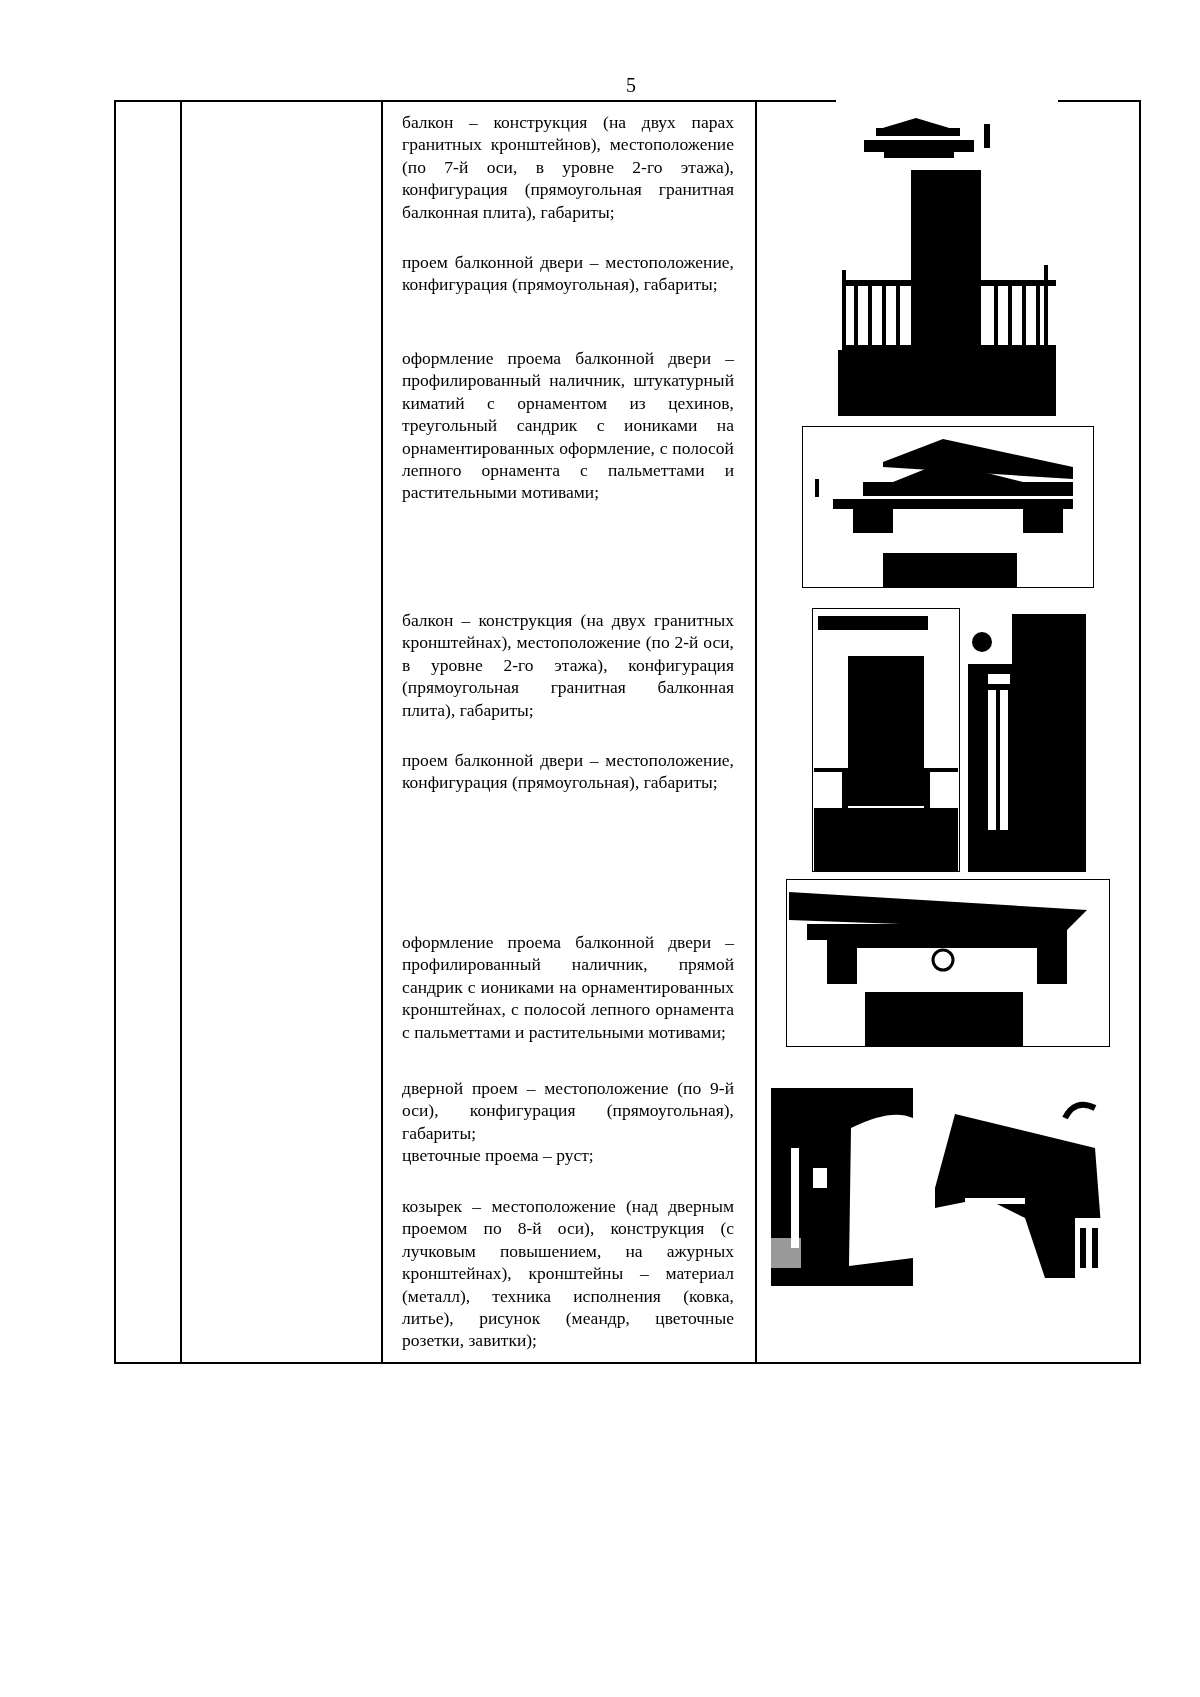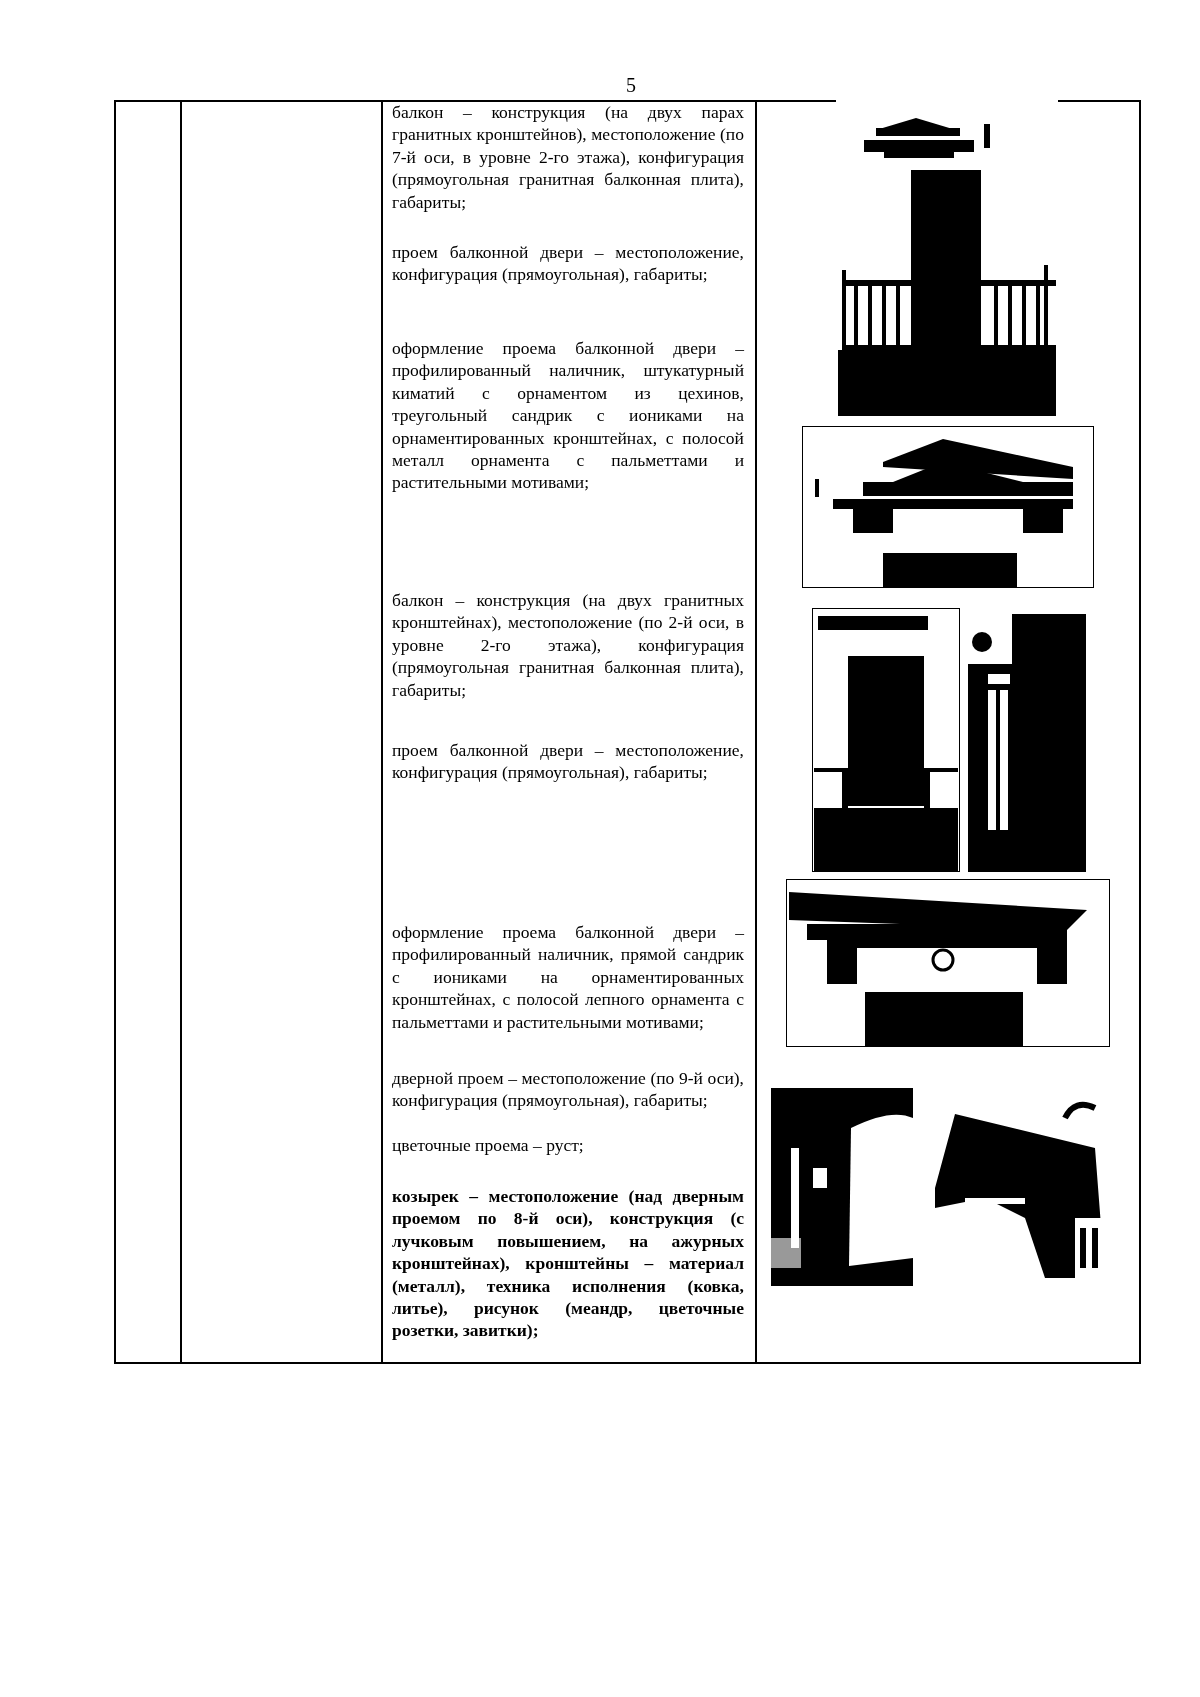--- a/index.html
+++ b/index.html
@@ -1,21 +1,21 @@
 <!DOCTYPE html>
 <html><head>
   <meta charset="utf-8">
   <style>
     html, body { margin: 0; padding: 0; background: #ffffff; }
     body { width: 1200px; height: 1697px; position: relative; font-family: "Liberation Serif", "DejaVu Serif", serif; color: #000; overflow: hidden; }
     .page-number { position: absolute; top: 74px; left: 0; width: 1262px; text-align: center; font-size: 20px; }
     .table { position: absolute; left: 114px; top: 100px; width: 1027px; height: 1264px; border: 2px solid #000; box-sizing: border-box; }
     .vline { position: absolute; top: 0; bottom: 0; width: 0; border-left: 2px solid #000; }
     .cell-text { position: absolute; left: 392px; width: 352px; font-size: 17.5px; line-height: 22.4px; text-align: justify; }
-    .cell-text p { margin: 0; text-align: justify; text-align-last: left; }
+    .cell-text p { margin: 10px; text-align: justify; text-align-last: left; }
     .block { position: absolute; left: 0; width: 100%; }
     .img-frame { position: absolute; background: #fff; overflow: hidden; }
     .img-frame svg { width: 100%; height: 100%; display: block; }
   </style>
 </head>
 <body>
 
 <div class="page-number">5</div>
 
 <div class="table">
@@ -25,38 +25,38 @@
 </div>
 
 <div class="cell-text" style="top:101px;">
   <div class="block" style="top:0px;">
       <p>балкон – конструкция (на двух парах гранитных кронштейнов), местоположение (по 7-й оси, в уровне 2-го этажа), конфигурация (прямоугольная гранитная балконная плита), габариты;</p>
     </div>
   <div class="block" style="top:140px;">
       <p>проем балконной двери – местоположение, конфигурация (прямоугольная), габариты;</p>
     </div>
   <div class="block" style="top:236px;">
-      <p>оформление проема балконной двери – профилированный наличник, штукатурный киматий с орнаментом из цехинов, треугольный сандрик с иониками на орнаментированных кронштейнах, с полосой металл орнамента с пальметтами и растительными мотивами;</p>
+      <p>оформление проема балконной двери – профилированный наличник, штукатурный киматий с орнаментом из цехинов, треугольный сандрик с иониками на орнаментированных оформление, с полосой лепного орнамента с пальметтами и растительными мотивами;</p>
     </div>
-  <div class="block" style="top:488px;">
+  <div class="block" style="top:498px;">
       <p>балкон – конструкция (на двух гранитных кронштейнах), местоположение (по 2-й оси, в уровне 2-го этажа), конфигурация (прямоугольная гранитная балконная плита), габариты;</p>
     </div>
   <div class="block" style="top:638px;">
       <p>проем балконной двери – местоположение, конфигурация (прямоугольная), габариты;</p>
     </div>
   <div class="block" style="top:820px;">
       <p>оформление проема балконной двери – профилированный наличник, прямой сандрик с иониками на орнаментированных кронштейнах, с полосой лепного орнамента с пальметтами и растительными мотивами;</p>
     </div>
   <div class="block" style="top:966px;">
       <p>дверной проем – местоположение (по 9-й оси), конфигурация (прямоугольная), габариты;</p>
     </div>
   <div class="block" style="top:1033px;">
       <p>цветочные проема – руст;</p>
     </div>
-  <div class="block" style="top:1084px;font-weight:bold;">
+  <div class="block" style="top:1084px;">
       <p>козырек – местоположение (над дверным проемом по 8-й оси), конструкция (с лучковым повышением, на ажурных кронштейнах), кронштейны – материал (металл), техника исполнения (ковка, литье), рисунок (меандр, цветочные розетки, завитки);</p>
     </div>
 </div>
 
 <div class="img-frame" style="left:836px; top:100px; width:222px; height:318px;">
   <svg viewBox="0 0 222 318" preserveAspectRatio="none">
     <polygon points="40,30 80,18 120,30" fill="#000"></polygon>
     <rect x="40" y="28" width="84" height="8" fill="#000"></rect>
     <rect x="28" y="40" width="110" height="12" fill="#000"></rect>
     <rect x="48" y="52" width="70" height="6" fill="#000"></rect>

